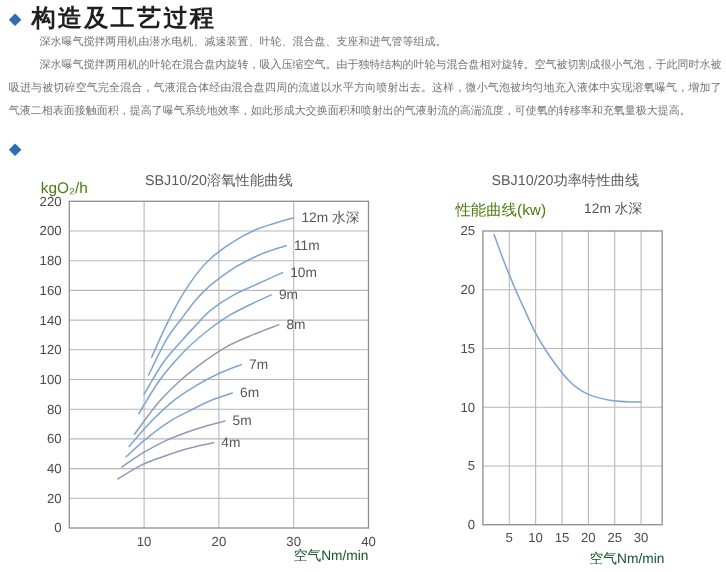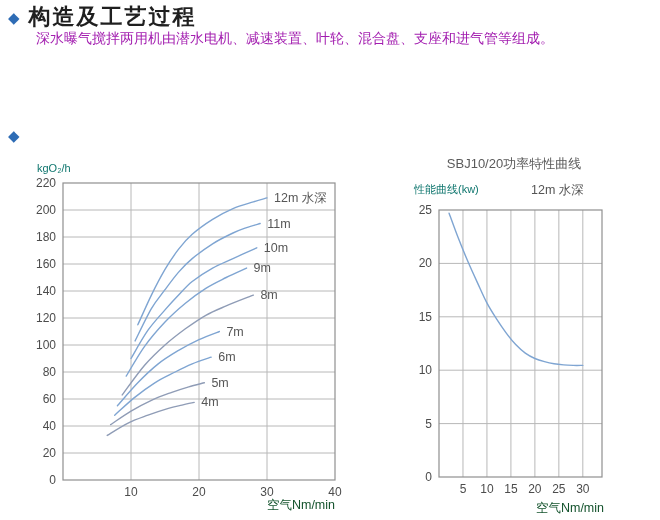--- a/index.html
+++ b/index.html
@@ -6,34 +6,34 @@
   html,body { width:660px; height:520px; background:#ffffff; }
   body { font-family:"Liberation Sans","DejaVu Sans",sans-serif; color:#3f3f3f; }
   .page { position:relative; width:660px; height:520px; background:#fff; overflow:hidden; }
 
   .heading { position:absolute; display:flex; align-items:center; white-space:nowrap; }
   .heading .diamond { color:#2e6cb5; font-size:15px; margin-right:9px; line-height:1; }
   .heading .heading-text { font-size:22px; font-weight:bold; color:#1f1f1f; letter-spacing:2px; }
   .h1 { left:8px; top:2px; }
   .h2 { left:8px; top:128px; }
 
-  .para { position:absolute; left:8px; width:648px; font-size:14px; line-height:21px;
-          color:#a21caf; text-indent:28px; }
+  .para { position:absolute; left:8px; width:648px; font-size:10px; line-height:21px;
+          color:#737373; text-indent:28px; }
   .p1 { top:28px; }
   .p2 { top:49px; text-align:justify; }
 
   .figure { position:absolute; width:320px; height:360px; }
   .fig-left  { left:25px;  top:155px; }
   .fig-right { left:404px; top:155px; width:235px; }
 
   .chart-title { position:absolute; top:0; font-size:13px; color:#5a5a5a; text-align:center; white-space:nowrap; }
   .fig-left  .chart-title { left:38px; width:272px; }
   .fig-right .chart-title { left:10px; width:200px; }
 
-  .ylabel { position:absolute; font-size:11px; color:#0f766e; white-space:nowrap; }
+  .ylabel { position:absolute; font-size:14px; color:#4d7c0f; white-space:nowrap; }
   .fig-left  .ylabel { left:12px; top:7px; }
   .fig-right .ylabel { left:10px; top:27px; }
 
   .annotation { position:absolute; left:127px; top:27px; font-size:12.5px; color:#555; white-space:nowrap; }
 
   .xlabel { position:absolute; font-size:12.5px; color:#14532d; white-space:nowrap; }
   .fig-left  .xlabel { top:342px; right:10px; }
   .fig-right .xlabel { top:345px; right:35px; }
 
   svg.chart { position:absolute; left:0; top:0; display:block; }
@@ -44,26 +44,28 @@
 <body>
 
 <div class="page">
 
   <div class="heading h1">
     <span class="diamond">◆</span>
     <span class="heading-text">构造及工艺过程</span>
   </div>
 
   <p class="para p1">深水曝气搅拌两用机由潜水电机、减速装置、叶轮、混合盘、支座和进气管等组成。</p>
+  <p class="para p2">深水曝气搅拌两用机的叶轮在混合盘内旋转，吸入压缩空气。由于独特结构的叶轮与混合盘相对旋转。空气被切割成很小气泡，于此同时水被吸进与被切碎空气完全混合，气液混合体经由混合盘四周的流道以水平方向喷射出去。这样，微小气泡被均匀地充入液体中实现溶氧曝气，增加了气液二相表面接触面积，提高了曝气系统地效率，如此形成大交换面积和喷射出的气液射流的高湍流度，可使氧的转移率和充氧量极大提高。</p>
 
   <div class="heading h2">
     <span class="diamond">◆</span>
   </div>
 
   <div class="figure fig-left">
+    <div class="chart-title">SBJ10/20溶氧性能曲线</div>
     <div class="ylabel">kgO₂/h</div>
     <svg class="chart" width="320" height="360">
         <line x1="38" x2="310" y1="298" y2="298" stroke="#b8b8b8" stroke-width="1"></line>
         <line x1="38" x2="310" y1="271" y2="271" stroke="#b8b8b8" stroke-width="1"></line>
         <line x1="38" x2="310" y1="244" y2="244" stroke="#b8b8b8" stroke-width="1"></line>
         <line x1="38" x2="310" y1="217" y2="217" stroke="#b8b8b8" stroke-width="1"></line>
         <line x1="38" x2="310" y1="190" y2="190" stroke="#b8b8b8" stroke-width="1"></line>
         <line x1="38" x2="310" y1="163" y2="163" stroke="#b8b8b8" stroke-width="1"></line>
         <line x1="38" x2="310" y1="136" y2="136" stroke="#b8b8b8" stroke-width="1"></line>
         <line x1="38" x2="310" y1="109" y2="109" stroke="#b8b8b8" stroke-width="1"></line>

